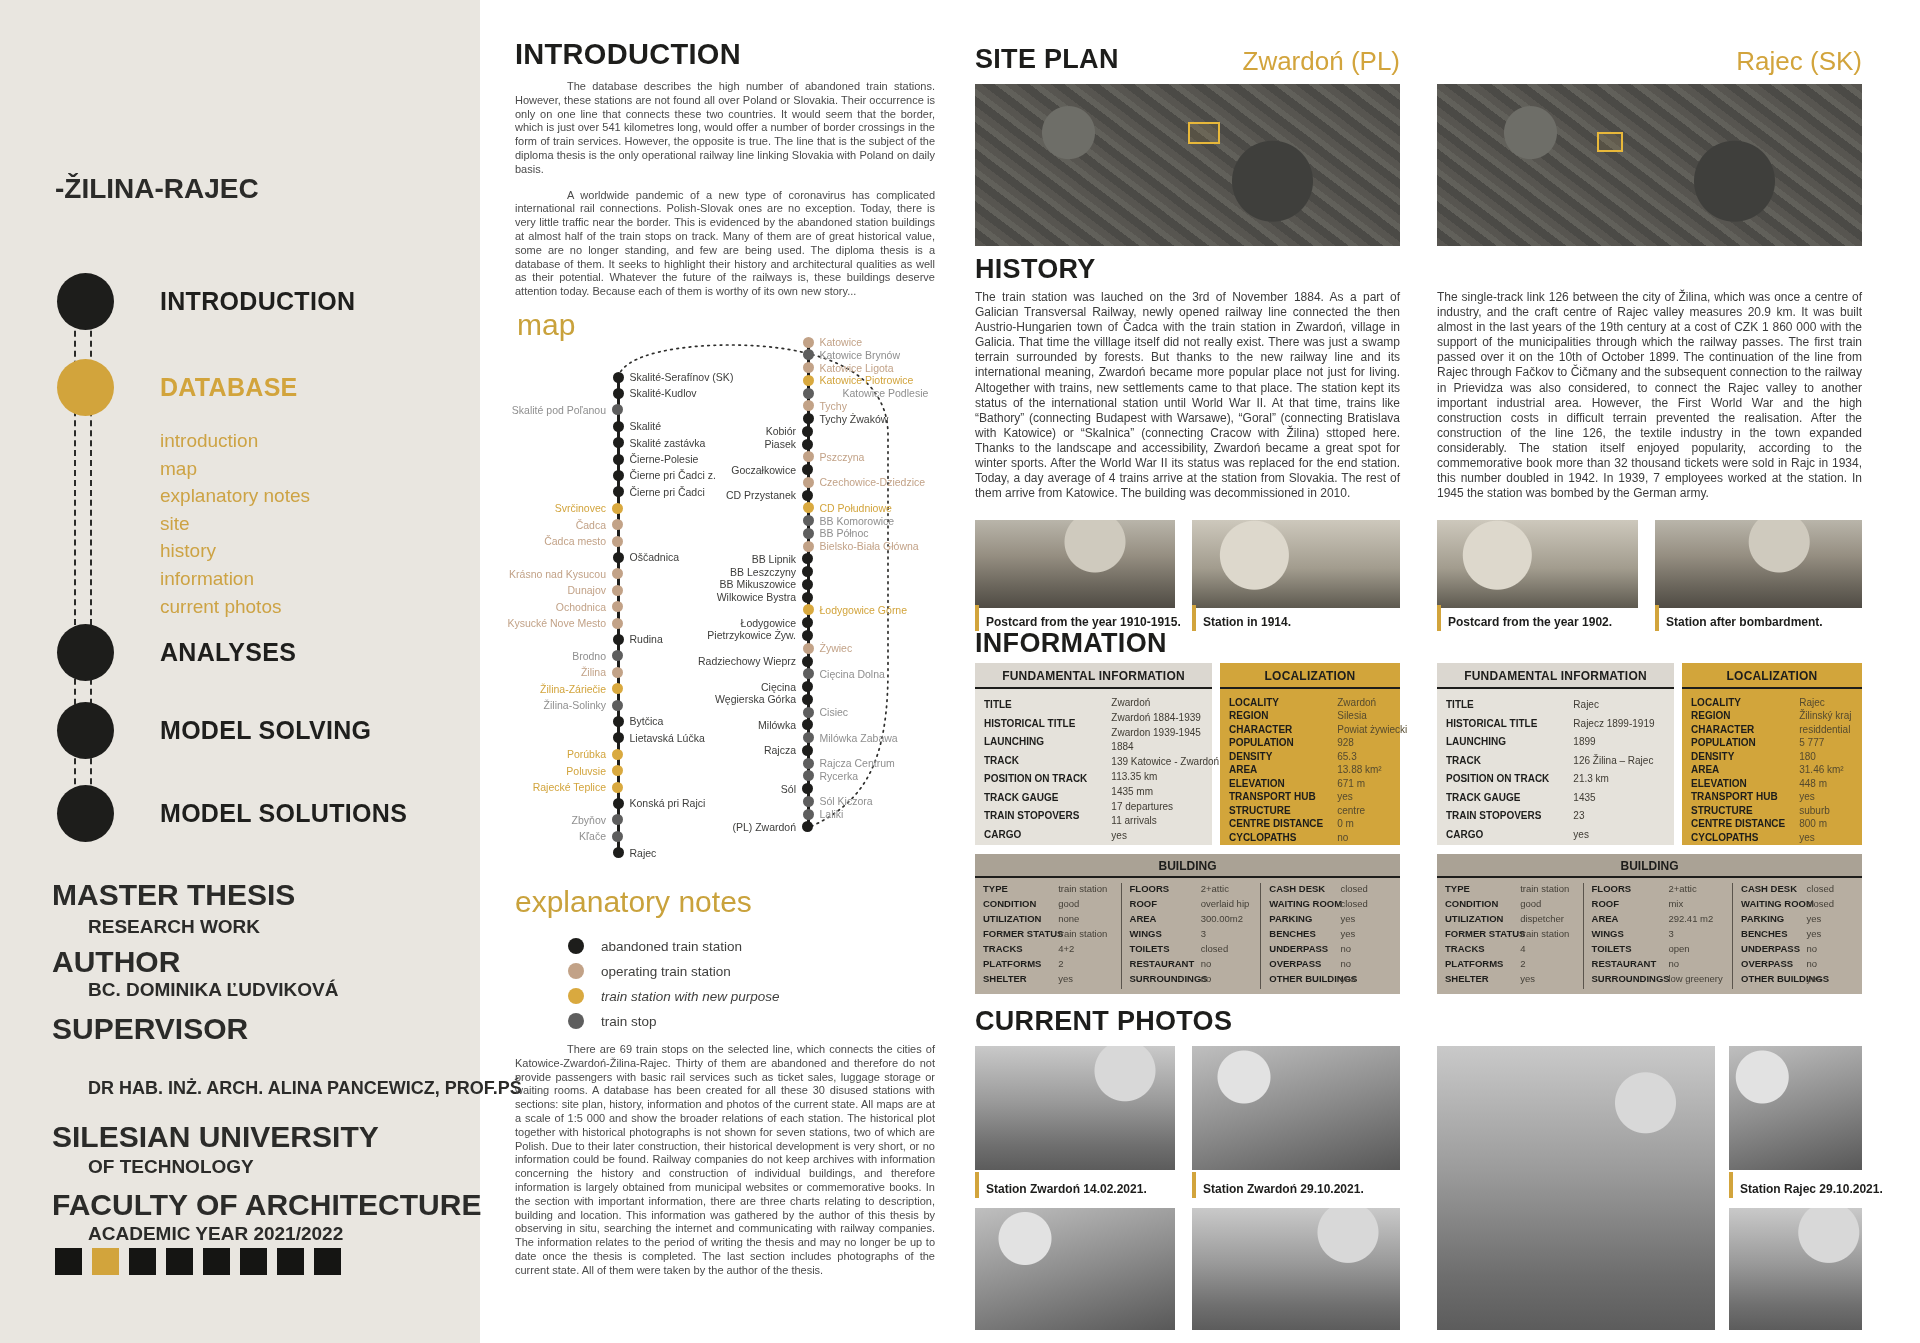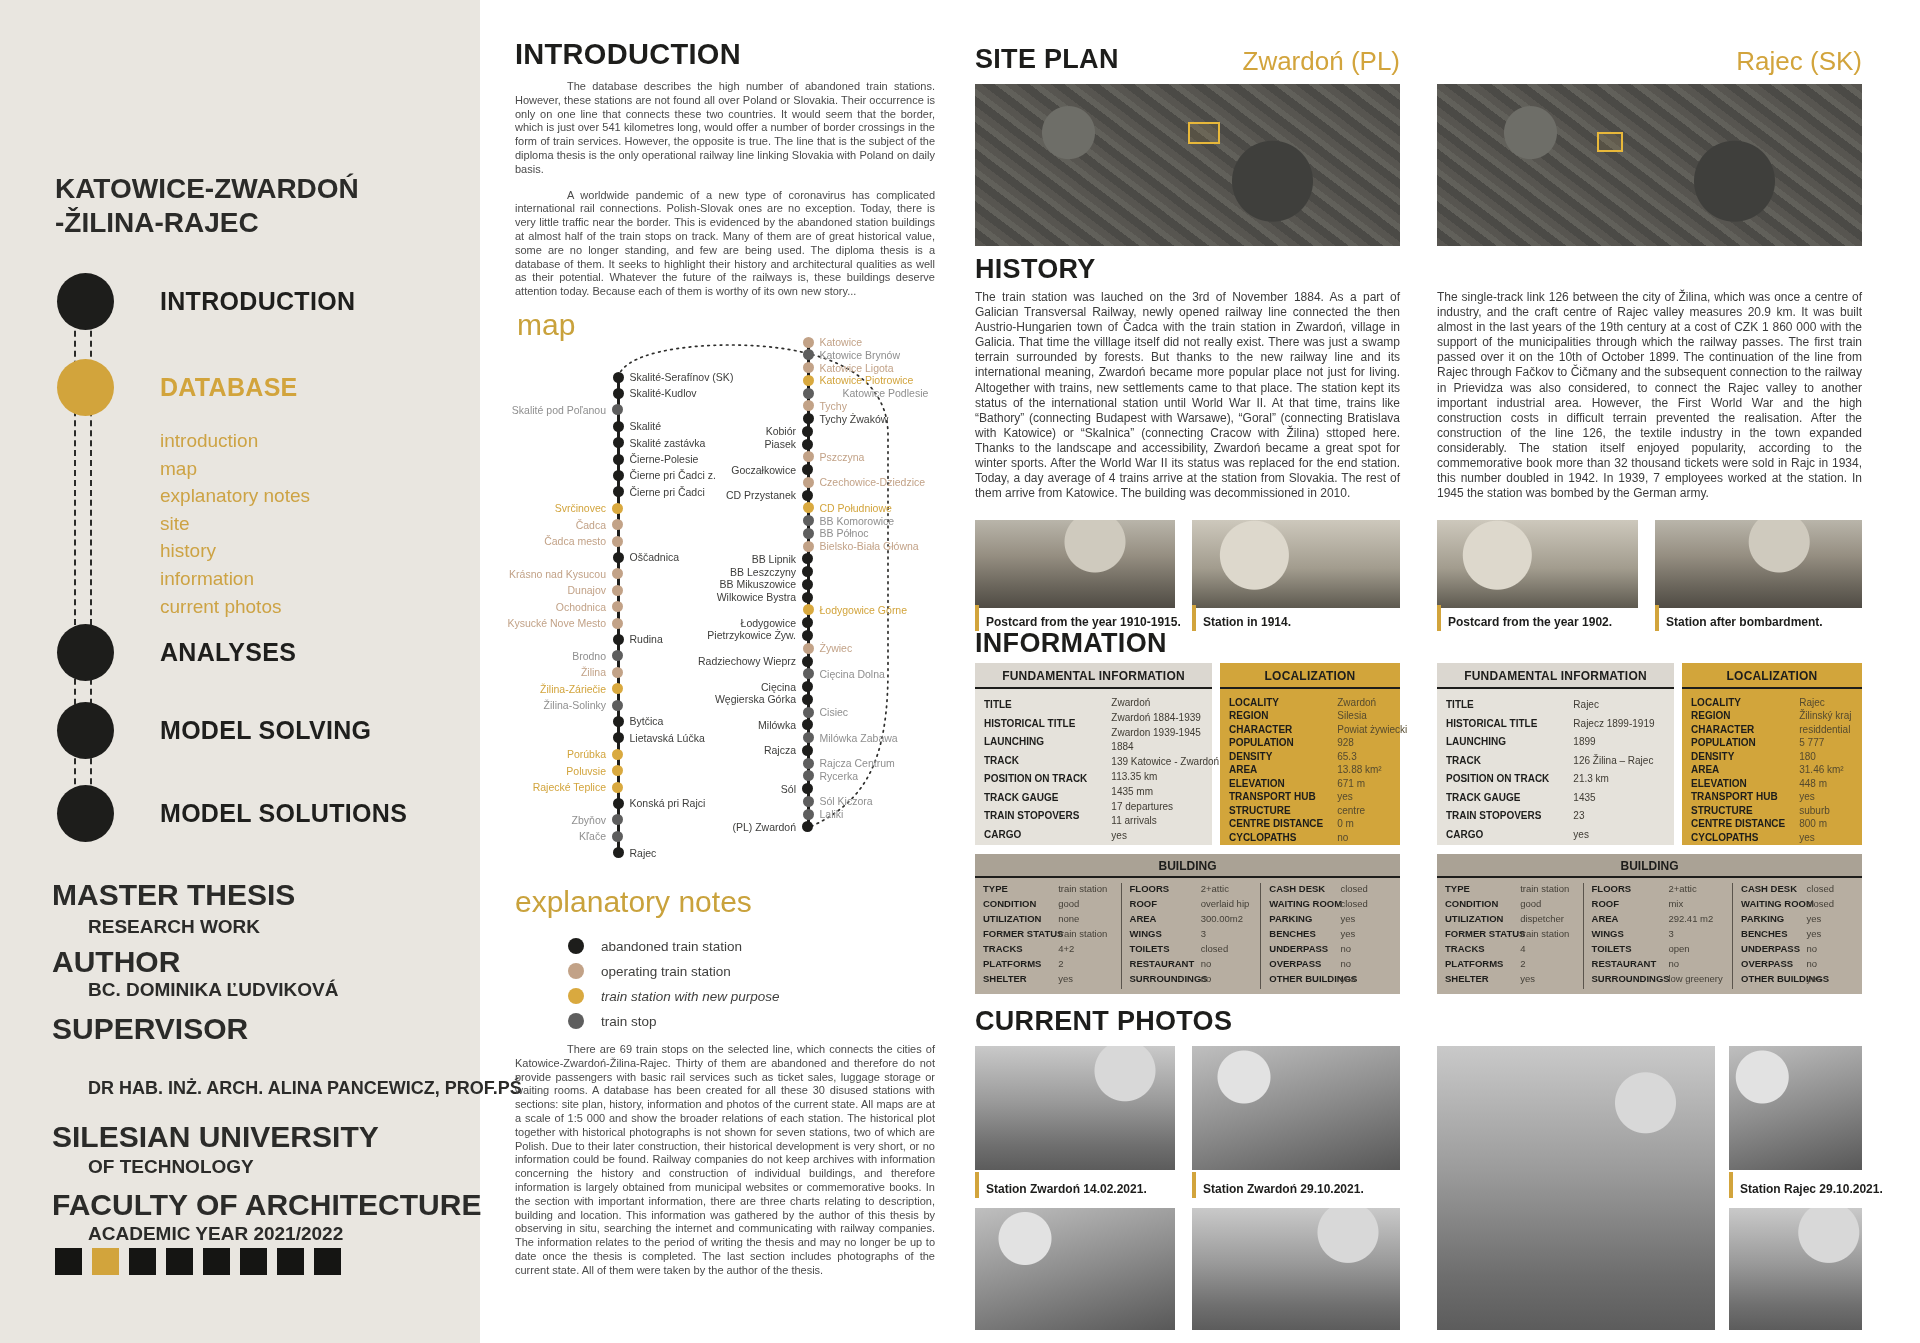--- a/index.html
+++ b/index.html
@@ -100,21 +100,20 @@
 </style>
 </head>
 <body>
 
 <div class="poster">
 
   <div class="sidebar">
     <div class="sb-title">
     </div>
     <div class="sb-sub">
-      <div>KATOWICE-ZWARDOŃ</div>
       <div>-ŽILINA-RAJEC</div>
     </div>
     <div id="sb-nav">
         <div class="dash-line" style="left: 74px; top: 301px; height: 513px;"></div>
         <div class="dash-line" style="left: 90px; top: 301px; height: 513px;"></div>
         <div class="nav-dot" style="top: 273px;"></div>
         <div class="nav-label" style="top: 287px;">INTRODUCTION</div>
         <div class="nav-dot gold" style="top: 359px;"></div>
         <div class="nav-label gold" style="top: 373px;">DATABASE</div>
         <div class="nav-sub" style="top: 430px;">introduction</div>

